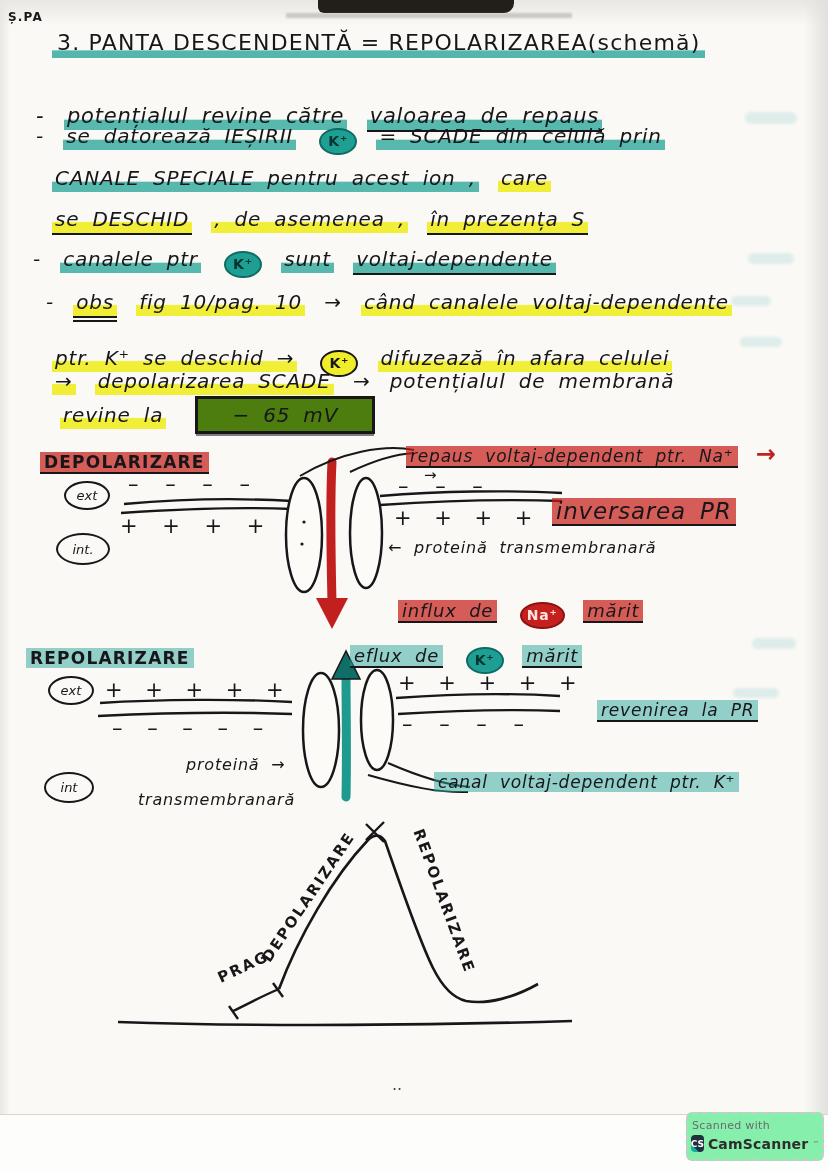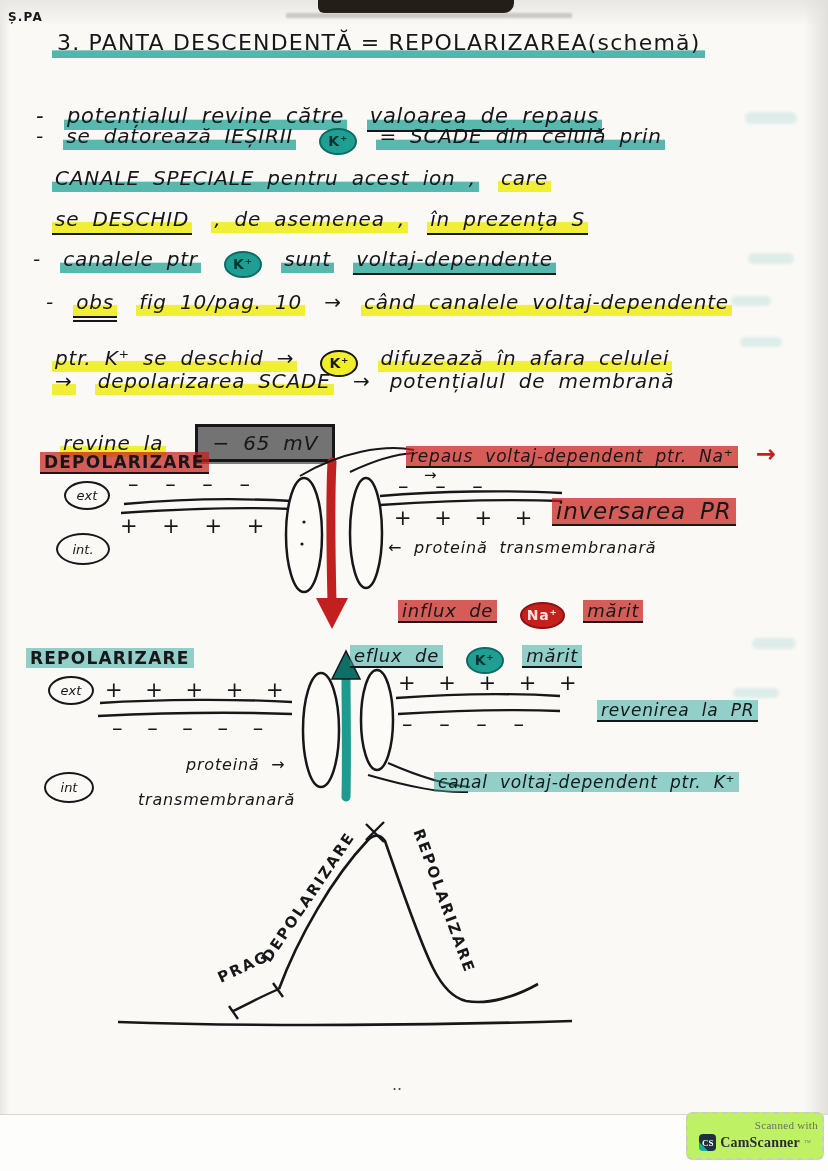--- a/index.html
+++ b/index.html
@@ -16,38 +16,38 @@
   .mko-teal{background-color:rgba(41,166,154,.5);padding:0 4px;}
   .mko-red{background-color:rgba(199,31,26,.72);padding:0 4px;}
   .pu{border-bottom:2.4px solid #17171a;}
   .puu{border-bottom:6px double #17171a;}
   
   .ion{display:inline-block;min-width:24px;text-align:center;padding:4px 5px;border-radius:50%;
        font-style:normal;font-weight:bold;font-size:14px;line-height:1.1;vertical-align:-3px;margin:0 4px;}
   .ion-teal{background:#1f9f93;border:2px solid #0c6c63;color:#05332e;}
   .ion-yellow{background:#f0ee2a;border:2px solid #17171a;color:#17171a;}
   .ion-red{background:#c5201d;border:2px solid #8c1210;color:#ffe2de;}
-  .mvbox{display:inline-block;background:#737373;border:3px solid #17171a;padding:4px 14px;
-         font-size:20px;font-style:italic;margin-left:10px;box-shadow:0 3px 0 -1px rgba(23,23,26,.55);margin-top:28px;}
+  .mvbox{display:inline-block;background:#4d7c0f;border:3px solid #17171a;padding:4px 34px;
+         font-size:20px;font-style:italic;margin-left:10px;box-shadow:0 3px 0 -1px rgba(23,23,26,.55);}
   
   .tag{position:absolute;border:2px solid #17171a;border-radius:50%;display:flex;align-items:center;
        justify-content:center;font-size:13px;font-style:italic;}
   
   .edge-top{position:absolute;left:0;top:0;width:828px;height:26px;background:linear-gradient(#e9e7e3,rgba(250,249,246,0));}
   .edge-right{position:absolute;right:0;top:0;width:24px;height:1114px;background:linear-gradient(to left,#e2e0dc,rgba(250,249,246,0));}
   .edge-left{position:absolute;left:0;top:0;width:10px;height:1114px;background:linear-gradient(to right,#e9e7e3,rgba(250,249,246,0));}
   .page-bottom{position:absolute;left:0;top:1114px;width:828px;height:57px;background:#fdfdfc;border-top:1px solid #d8d6d2;}
   .blob{position:absolute;left:318px;top:0;width:196px;height:13px;background:#241e18;border-radius:0 0 10px 6px;}
   .blob-smudge{position:absolute;left:286px;top:13px;width:286px;height:5px;background:rgba(110,105,98,.3);filter:blur(1px);}
   .ghost{position:absolute;background:rgba(41,166,154,.13);filter:blur(1.5px);border-radius:8px;}
   svg{position:absolute;left:0;}
   .curve-label{position:absolute;font-size:15px;font-weight:bold;letter-spacing:2px;font-style:normal;}
   
   .badge{position:absolute;left:686px;top:1112px;width:126px;border:2px dashed #cccbc8;border-radius:6px;
-         background:#bef264;padding:5px 4px 7px;text-align:right;font-style:normal;font-family:Liberation Serif, serif;}
+         background:#86efac;padding:5px 4px 7px;text-align:left;font-style:normal;}
   .badge-line1{font-size:11px;color:#6b6b6b;letter-spacing:.3px;}
   .badge-line2{display:flex;align-items:center;justify-content:center;gap:4px;margin-top:3px;}
   .cs-logo{display:inline-flex;align-items:center;justify-content:center;width:17px;height:17px;border-radius:4px;
            background:linear-gradient(45deg,#0fae9d 26%,#20303c 27%);color:#fff;font-size:9px;font-weight:bold;}
   .cs-name{font-size:14px;font-weight:bold;color:#2d2d2d;letter-spacing:.2px;}
   .cs-tm{font-size:7px;color:#777;vertical-align:super;}
 </style>
 </head>
 <body>
 

